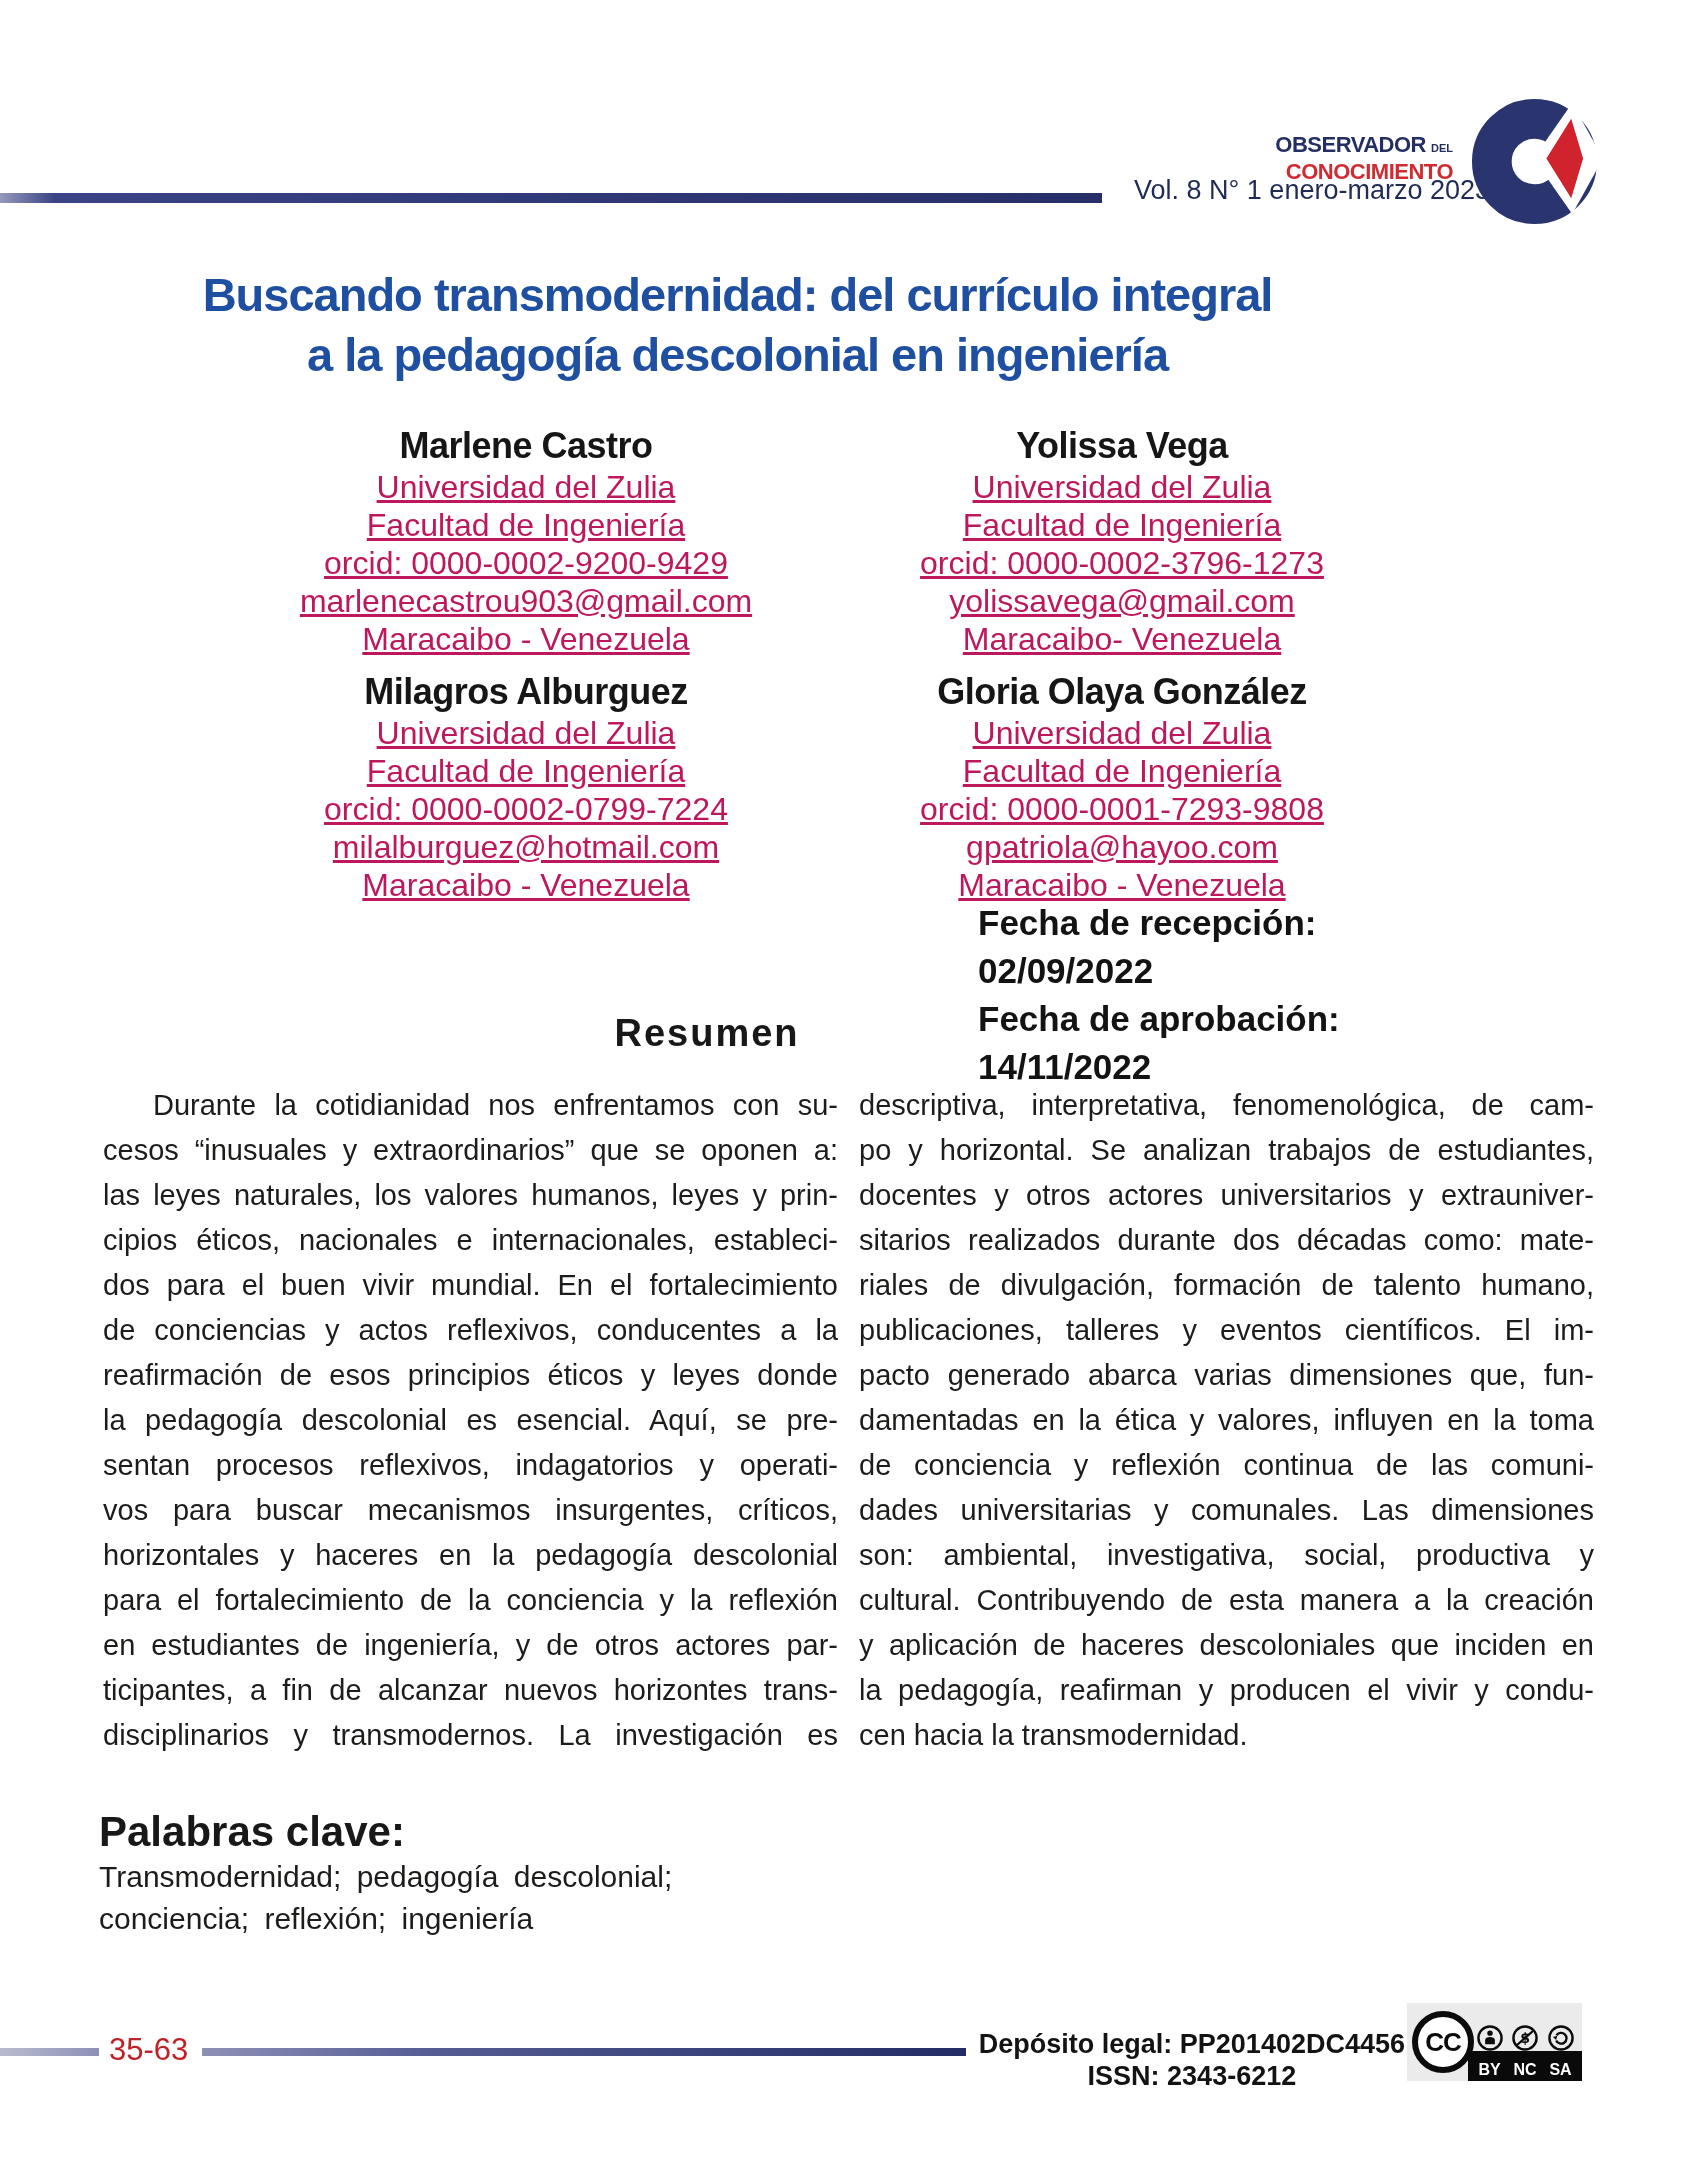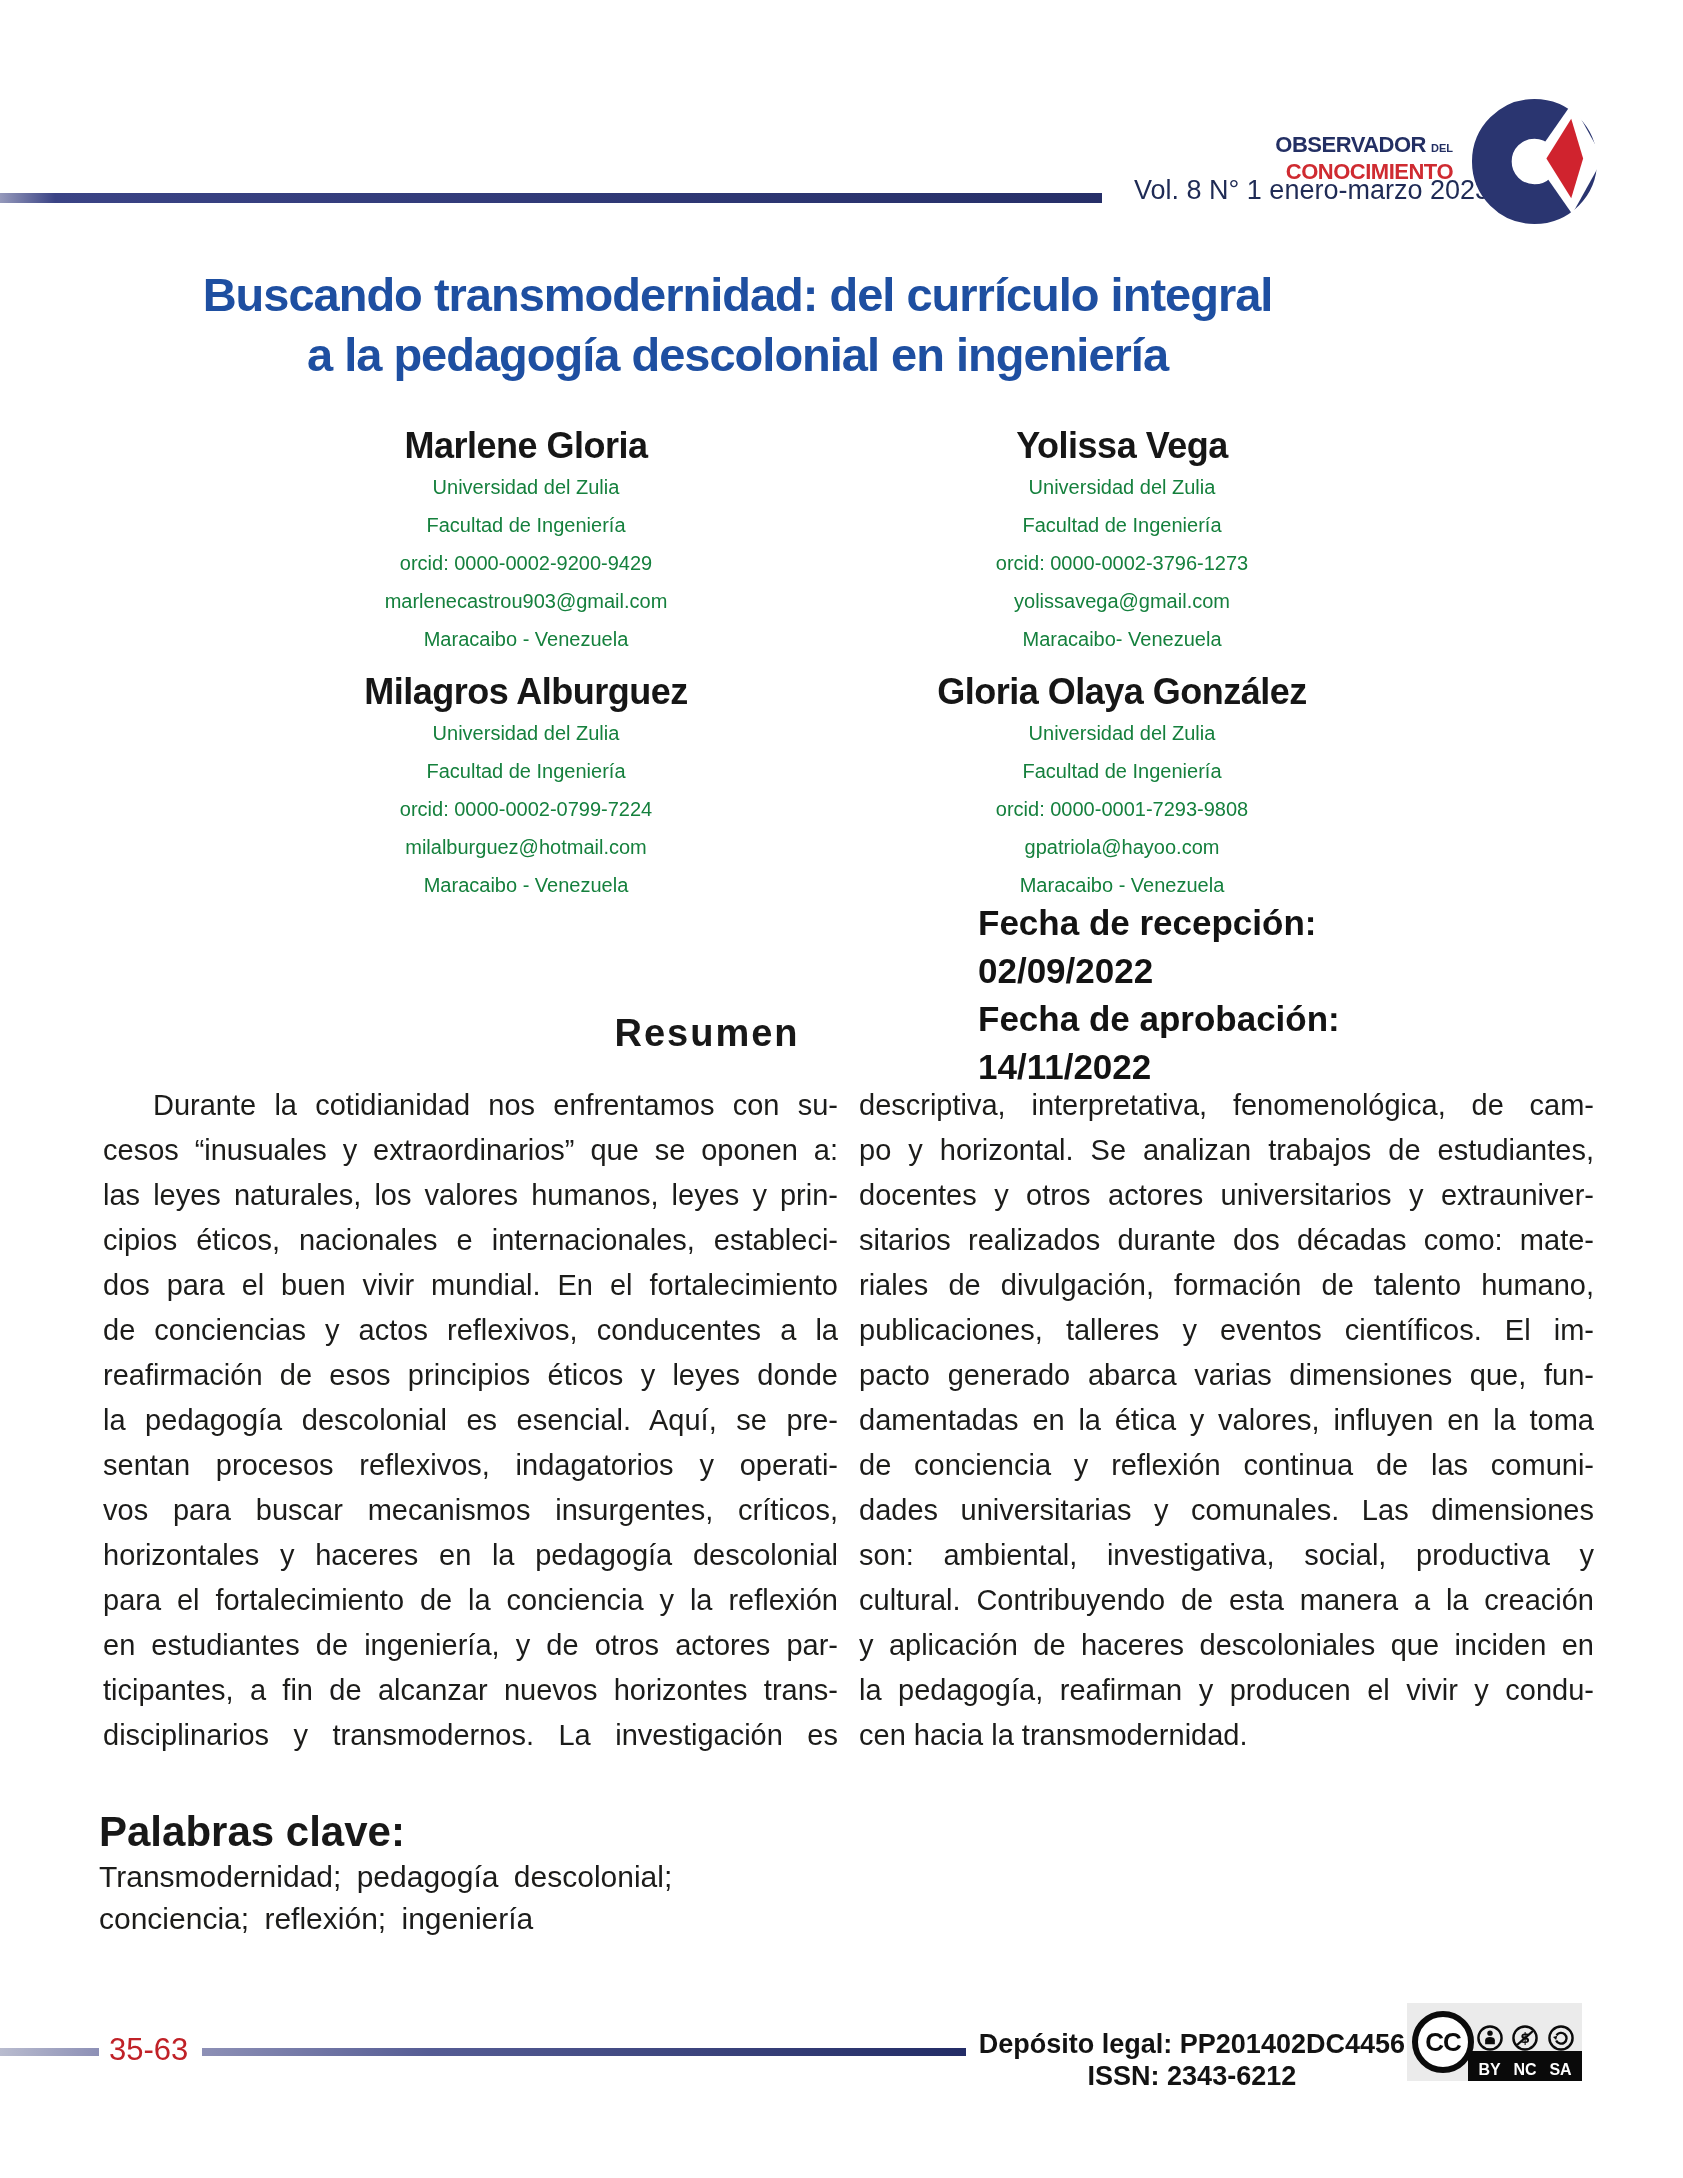--- a/index.html
+++ b/index.html
@@ -18,21 +18,21 @@
 
   
   .title{position:absolute;left:0;top:265px;width:1475px;text-align:center;
     font-size:47px;font-weight:bold;color:#1e4fa1;line-height:60px;letter-spacing:-1px;}
 
   
   .authors{position:absolute;left:228px;top:424px;width:1192px;display:grid;
     grid-template-columns:596px 596px;grid-row-gap:12px;}
   .author{text-align:center;}
   .author-name{font-size:36px;font-weight:bold;color:#161616;line-height:44px;letter-spacing:-0.5px;}
-  .author-line{font-size:20px;color:#15803d;line-height:38px;}
+  .author-line{font-size:32px;color:#be185d;line-height:38px;text-decoration:underline;}
 
   
   .dates{position:absolute;right:99px;top:899px;width:606px;font-size:35px;font-weight:bold;color:#131313;}
   .date-row{display:flex;justify-content:space-between;line-height:48px;white-space:nowrap;flex-direction:column;}
 
   
   .abstract-heading{position:absolute;left:0;top:1012px;width:1414px;text-align:center;
     font-size:38px;font-weight:bold;color:#181818;letter-spacing:2px;}
   .abs-col{position:absolute;top:1083px;width:735px;font-size:29px;color:#1c1c1a;}
   .col-left{left:103px;}
@@ -89,21 +89,21 @@
   </svg>
 
   <div class="title">
     <div>Buscando transmodernidad: del currículo integral</div>
     <div>a la pedagogía descolonial en ingeniería</div>
   </div>
 
   <div class="authors">
 
   <div class="author">
-      <div class="author-name">Marlene Gloria</div>
+      <div class="author-name">Marlene Castro</div>
       <div class="author-line">Universidad del Zulia</div>
       <div class="author-line">Facultad de Ingeniería</div>
       <div class="author-line">orcid: 0000-0002-9200-9429</div>
       <div class="author-line">marlenecastrou903@gmail.com</div>
       <div class="author-line">Maracaibo - Venezuela</div>
     </div>
       <div class="author">
       <div class="author-name">Yolissa Vega</div>
       <div class="author-line">Universidad del Zulia</div>
       <div class="author-line">Facultad de Ingeniería</div>

